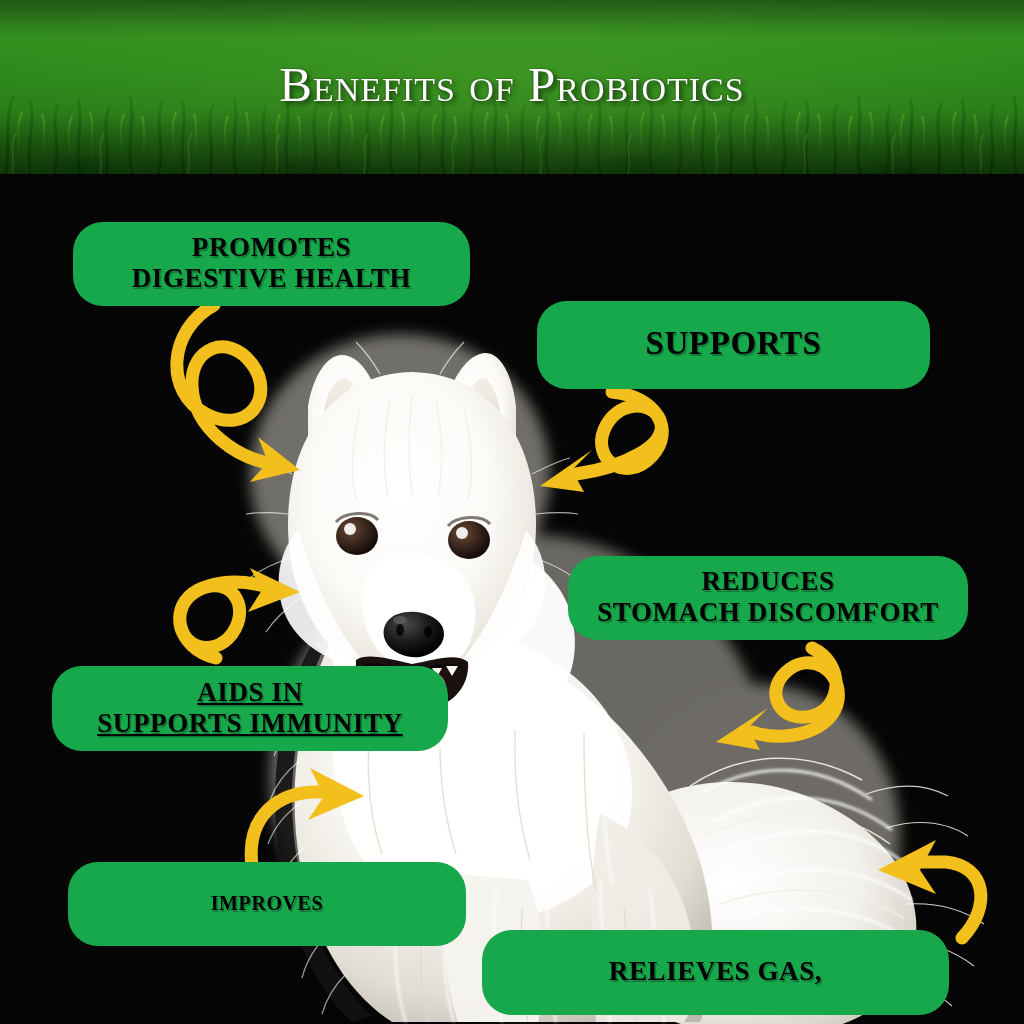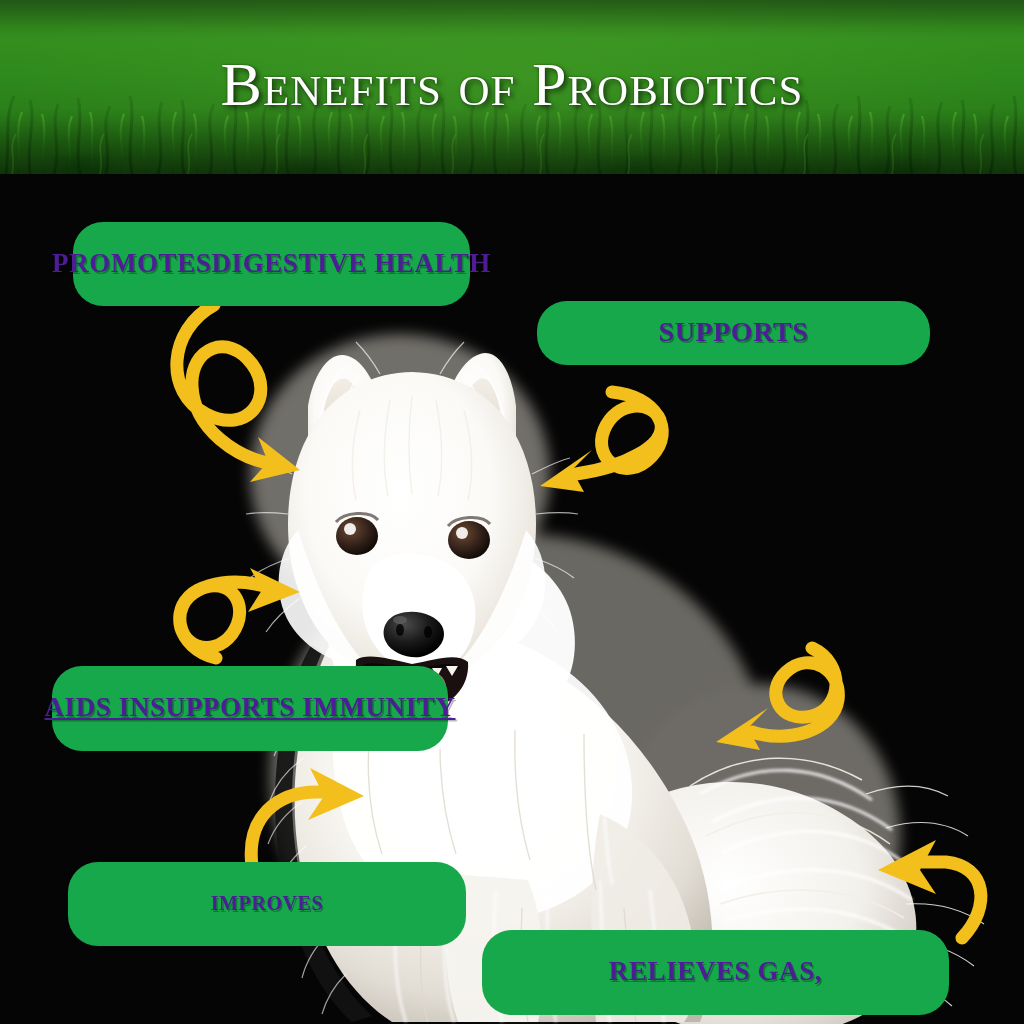--- a/index.html
+++ b/index.html
@@ -24,45 +24,45 @@
   #header-shade{
     position:absolute;inset:0;
     background:
       linear-gradient(180deg, rgba(0,0,0,.30) 0%, rgba(0,0,0,0) 22%, rgba(0,0,0,0) 62%, rgba(0,0,0,.38) 100%),
       radial-gradient(ellipse 700px 180px at 50% 45%, rgba(120,200,60,.18), transparent 72%);
   }
   #title{
     position:absolute;left:0;top:0;width:1024px;height:174px;
     display:flex;align-items:center;justify-content:center;
     color:#fff;font-family:"Liberation Serif",serif;font-weight:400;
-    font-size:62px;letter-spacing:1px;font-variant:small-caps;
+    font-size:49px;letter-spacing:1px;font-variant:small-caps;
     text-shadow:3px 3px 5px rgba(0,0,0,.55), 0 0 2px rgba(0,0,0,.5);
     white-space:nowrap;padding-bottom:6px;box-sizing:border-box;border-radius:31px;
   }
 
   
   #photo{position:absolute;left:0;top:174px;width:1024px;height:850px;overflow:hidden;background:#050505;}
   #dog{position:absolute;left:0;top:0;width:1024px;height:850px;}
 
   
   .arrow-layer{position:absolute;left:0;top:0;width:1024px;height:1024px;pointer-events:none;}
 
   
   .pill{
     position:absolute;background:#17a84c;border-radius:30px;
-    display:flex;align-items:center;justify-content:center;
-    color:#4c1d95;font-family:"Liberation Serif",serif;font-weight:700;
+    display:flex;flex-direction:column;align-items:center;justify-content:center;
+    color:#000000;font-family:"Liberation Serif",serif;font-weight:700;
     text-align:center;line-height:1.14;letter-spacing:.6px;
     text-shadow:1.5px 1.5px 0 rgba(0,0,0,.28);
     box-sizing:border-box;padding:7px 18px 9px;
   }
   .pill .l1,.pill .l2{display:block;white-space:nowrap;}
 
   #pill-digestive{left:73px;  top:222px; width:397px; height:84px; font-size:27px;}
-  #pill-skin{     left:537px; top:301px; width:393px; height:64px; font-size:28px;}
+  #pill-skin{     left:537px; top:301px; width:393px; height:88px; font-size:33px;}
   #pill-stomach{  left:568px; top:556px; width:400px; height:84px; font-size:27px;}
   #pill-immunity{ left:52px;  top:666px; width:396px; height:85px; font-size:27px;text-decoration:underline;}
   #pill-nutrient{ left:68px;  top:862px; width:398px; height:84px; font-size:20px;}
   #pill-relieves{ left:482px; top:906px; width:467px; height:85px; font-size:27px;margin-top:24px;}
 </style>
 </head>
 <body>
 
 <div id="poster">
 
@@ -469,20 +469,24 @@
 
   <div class="pill" id="pill-digestive">
     <span class="l1">PROMOTES</span>
     <span class="l2">DIGESTIVE HEALTH</span>
   </div>
 
   <div class="pill" id="pill-skin">
     <span class="l1">SUPPORTS</span>
   </div>
 
+  <div class="pill" id="pill-stomach">
+    <span class="l1">REDUCES</span>
+    <span class="l2">STOMACH DISCOMFORT</span>
+  </div>
 
   <div class="pill" id="pill-immunity">
     <span class="l1">AIDS IN</span>
     <span class="l2">SUPPORTS IMMUNITY</span>
   </div>
 
   <div class="pill" id="pill-nutrient">
     <span class="l1">IMPROVES</span>
   </div>
 

